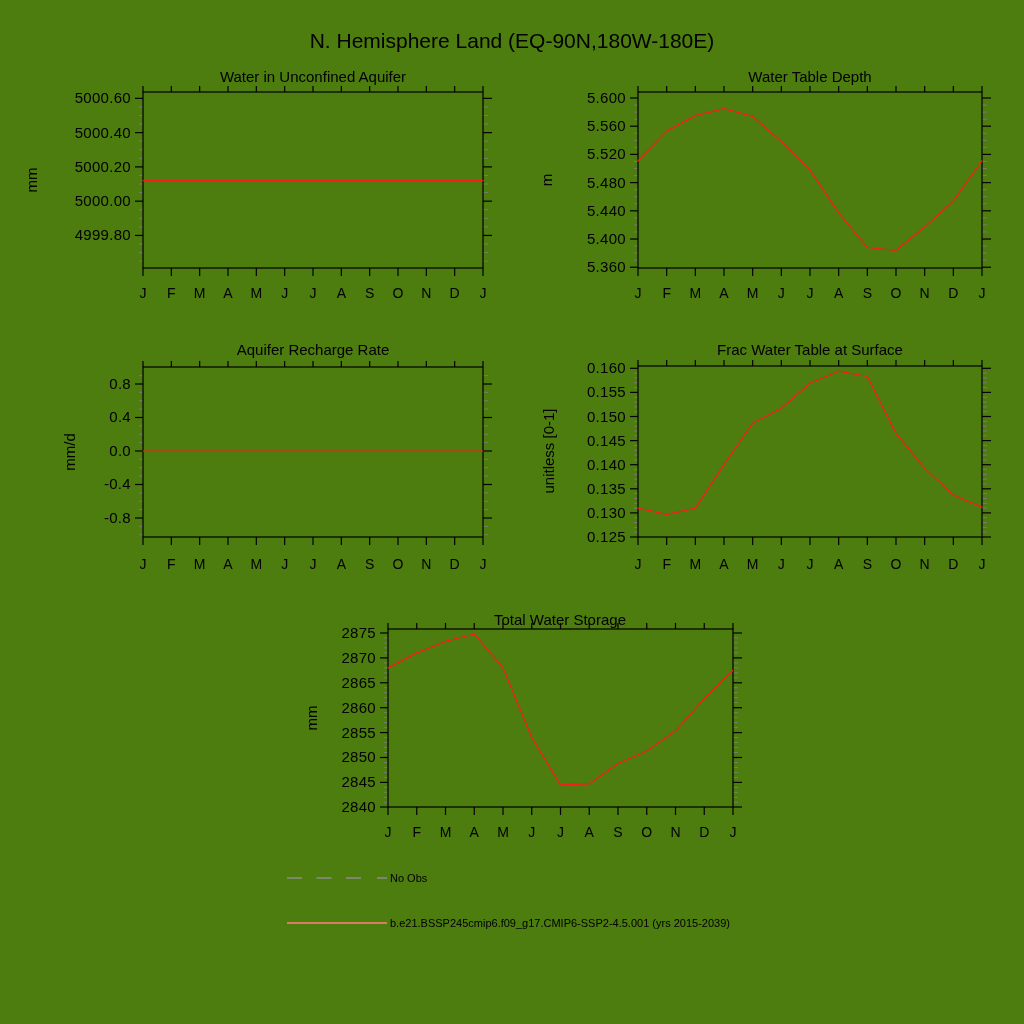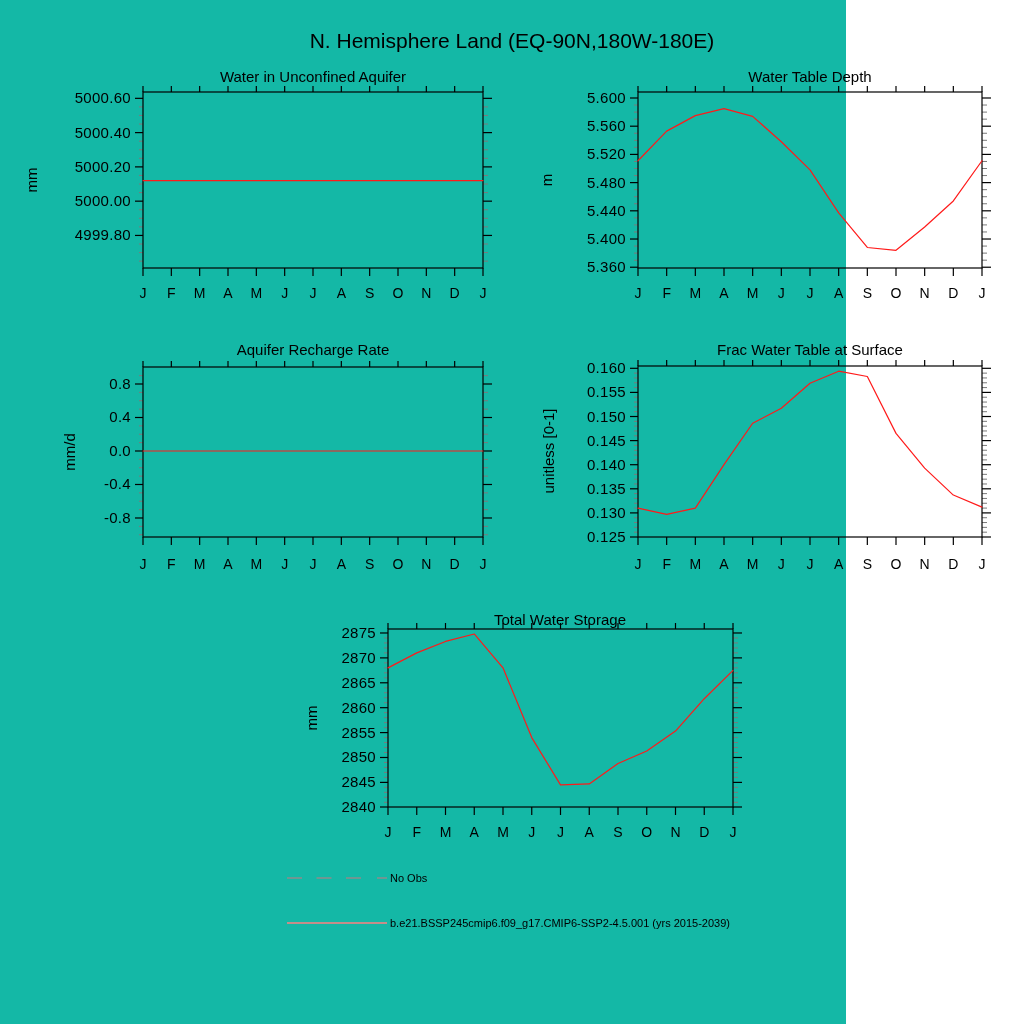--- a/index.html
+++ b/index.html
@@ -1,17 +1,17 @@
 <!DOCTYPE html>
 <html><head>
 <meta charset="utf-8">
 <style>
   html,body { margin:0; padding:0; background:#ffffff; }
   #canvas {
-    position:relative; width:846px; height:1024px; background:#14b8a6;
+    position:relative; width:1024px; height:1024px; background:#4d7c0f;
     font-family:"Liberation Sans", sans-serif;
   }
   svg text { fill:#000000; font-family:"Liberation Sans", sans-serif; }
   .main-title   { font-size:21px; }
   .subtitle     { font-size:15px; }
   .unit-label   { font-size:15px; }
   .ytick-label  { font-size:15px; letter-spacing:0.3px; }
   .month-label  { font-size:14px; }
   .legend-label { font-size:11px; }
 </style>

